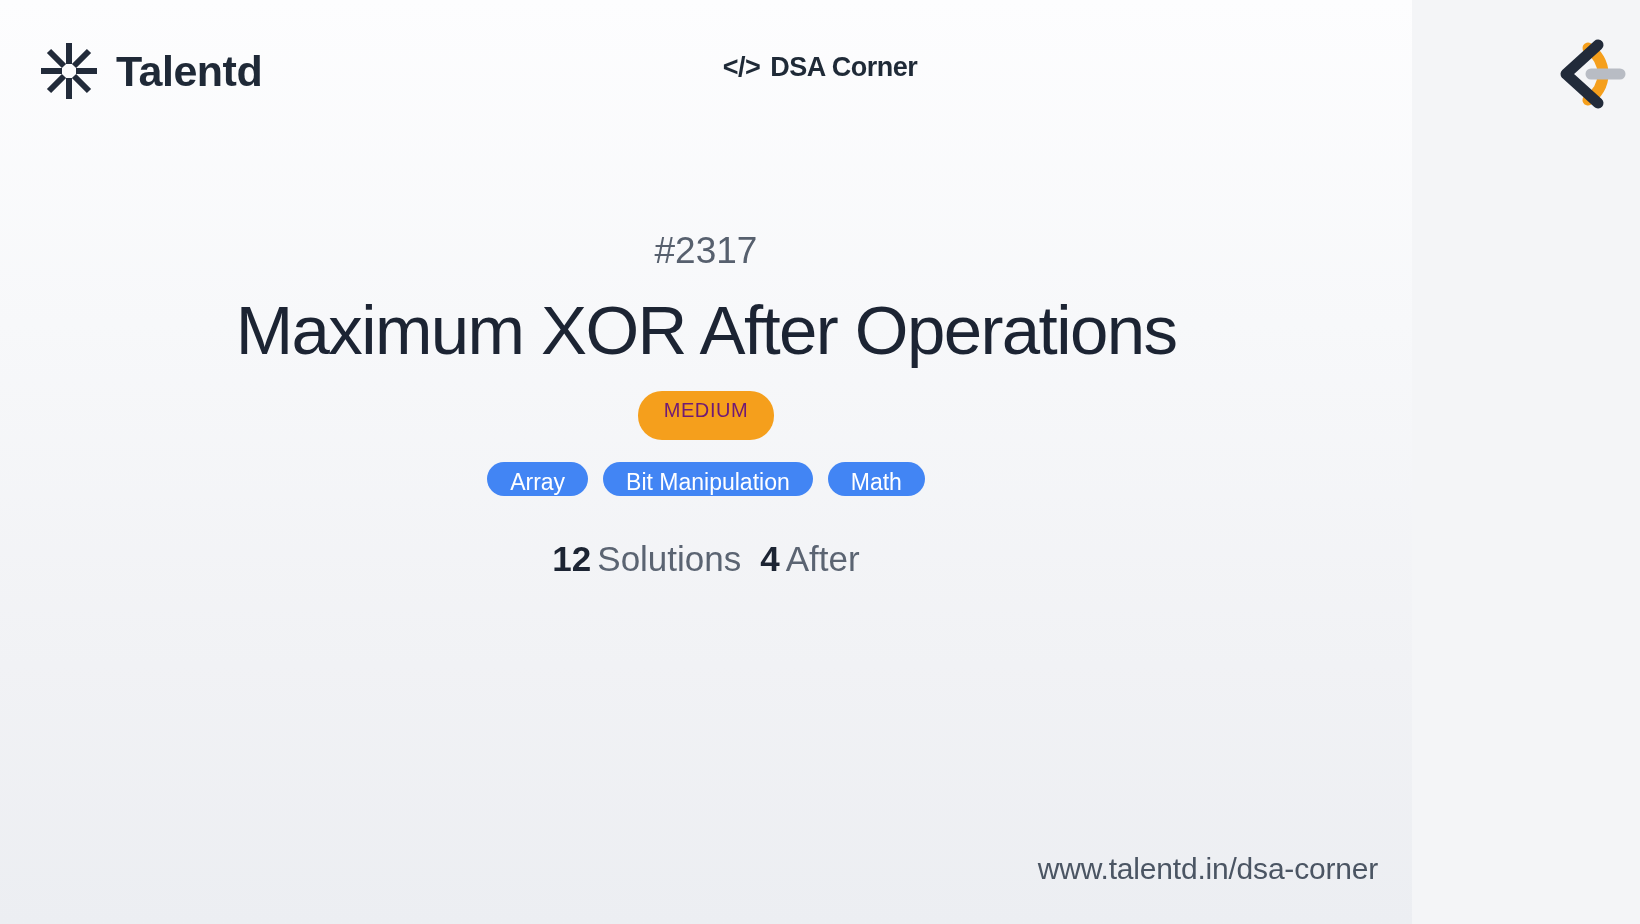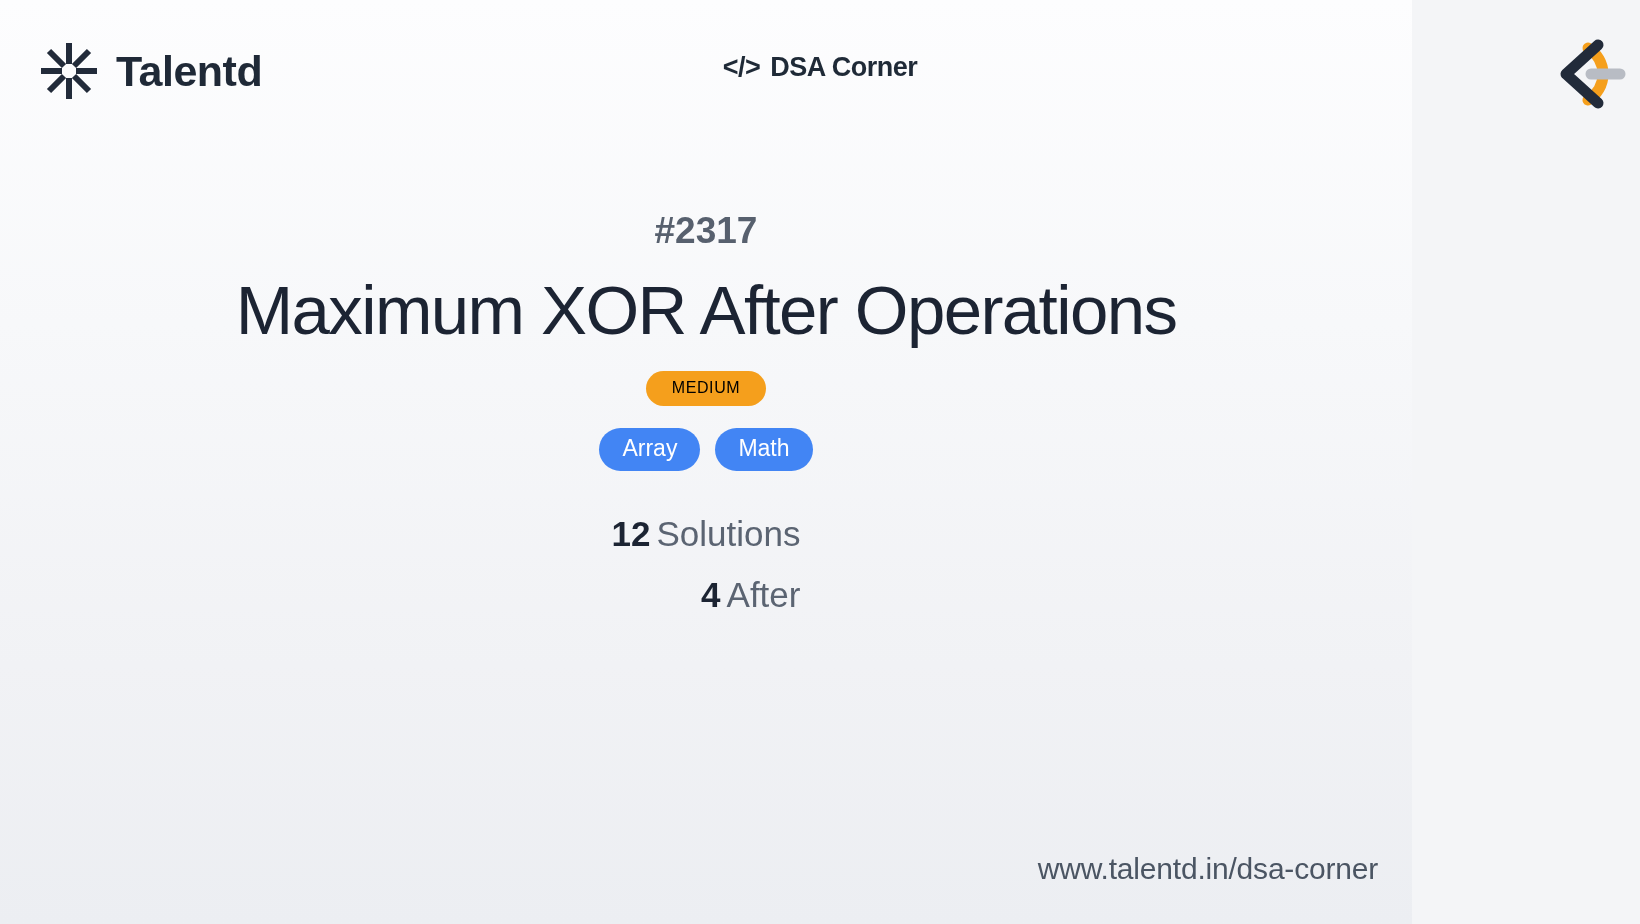--- a/index.html
+++ b/index.html
@@ -82,73 +82,72 @@
     position:absolute;
     left:0; right:0;
     top:150px;
     height:660px;
     display:flex;
     flex-direction:column;
     align-items:center;
   }
 
   .problem-number {
-    margin-top:62px;
+    margin-top:82px;
     font-size:37px;
-    font-weight:700;
+    font-weight:400;
     color:#57606e;
     line-height:1;
   }
 
   .problem-title {
     margin-top:26px;
     font-size:69px;
     font-weight:400;
     color:#1c2433;
     letter-spacing:-1.6px;
     line-height:1.05;
     text-align:center;
     white-space:nowrap;
   }
 
   .difficulty-badge {
     margin-top:24px;
     display:inline-block;
     background:#f59f1c;
-    color:#000000;
-    font-size:16px;
+    color:#701a75;
+    font-size:20px;
     font-weight:400;
     letter-spacing:0.6px;
-    padding:9px 26px 10px;
+    padding:9px 26px 20px;
     border-radius:24px;
     line-height:1;
   }
 
   .tags {
     margin-top:22px;
     display:flex;
     align-items:center;
     justify-content:center;
     gap:15px;
   }
   .tag {
     background:#4285f4;
     color:#ffffff;
     font-size:23px;
     font-weight:400;
-    padding:9px 23px 11px;
+    padding:9px 23px 2px;
     border-radius:22px;
     line-height:1;
     white-space:nowrap;
   }
 
   .stats {
     margin-top:42px;
     display:flex;
-    flex-direction:column;
     align-items:flex-end;
     gap:19px;
   }
   .stat-row {
     font-size:35px;
     color:#5b6472;
     line-height:1.2;
     white-space:nowrap;
   }
   .stat-value {
@@ -209,20 +208,21 @@
   <div class="main">
 
     <div class="problem-number">#2317</div>
 
     <div class="problem-title">Maximum XOR After Operations</div>
 
     <div class="difficulty-badge">MEDIUM</div>
 
     <div class="tags">
       <span class="tag">Array</span>
+      <span class="tag">Bit Manipulation</span>
       <span class="tag">Math</span>
     </div>
 
     <div class="stats">
       <div class="stat-row">
         <span class="stat-value">12</span><span>Solutions</span>
       </div>
       <div class="stat-row">
         <span class="stat-value">4</span><span>After</span>
       </div>

